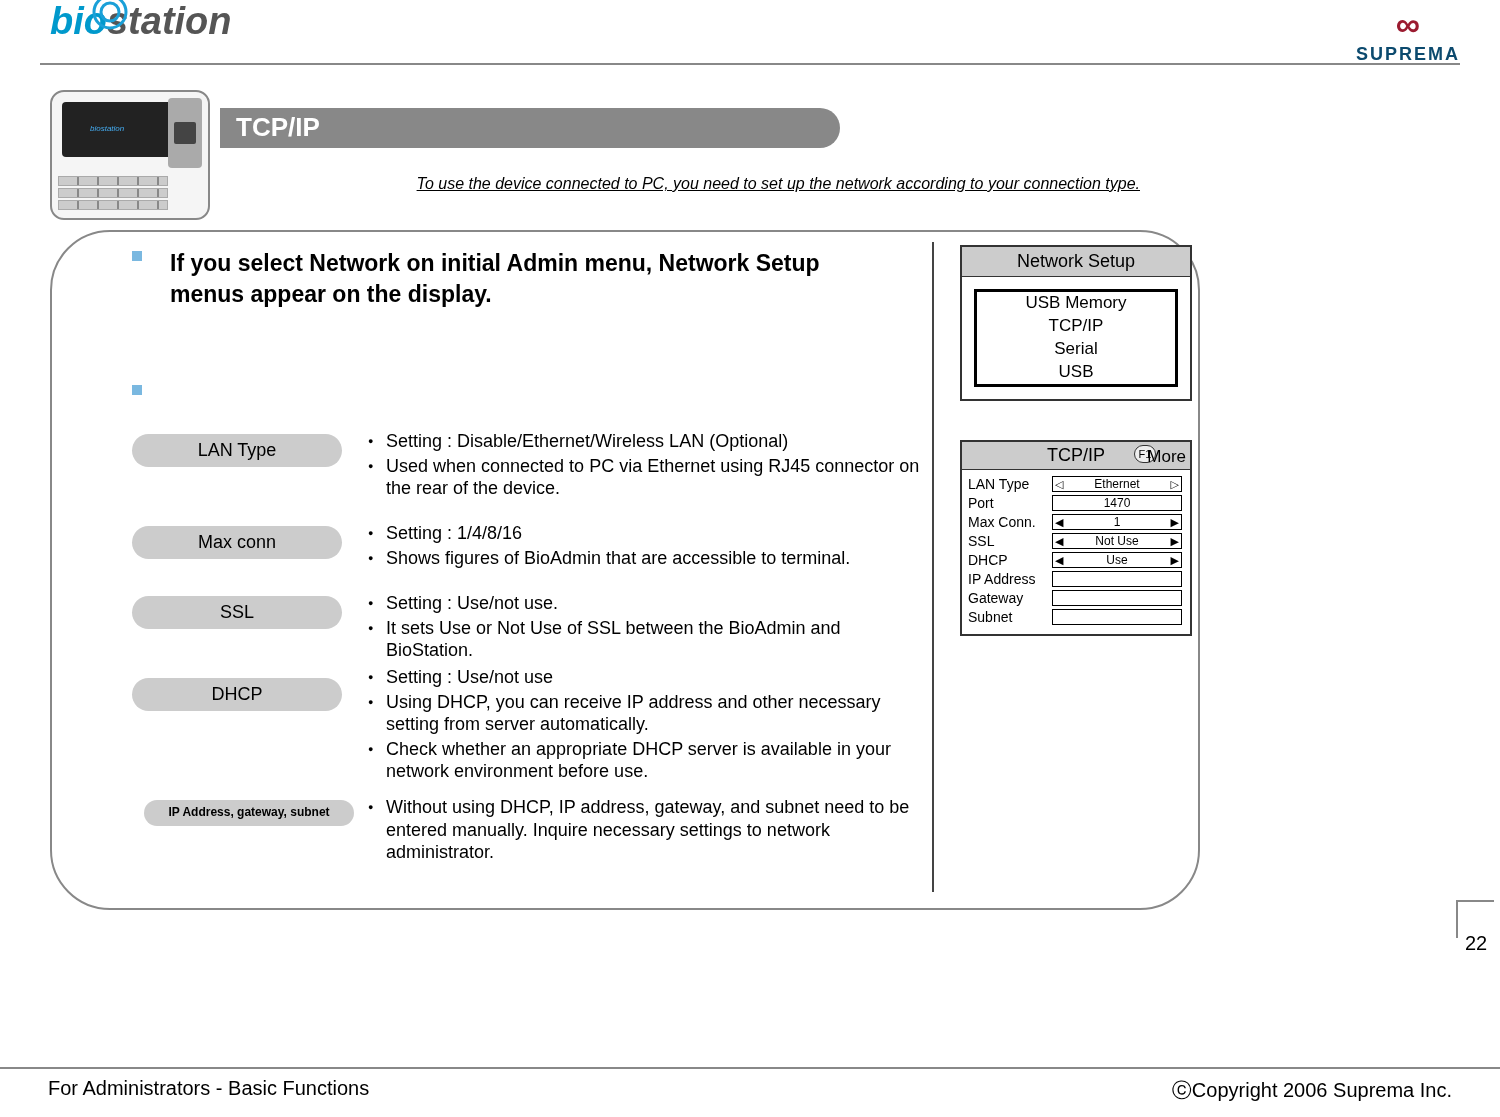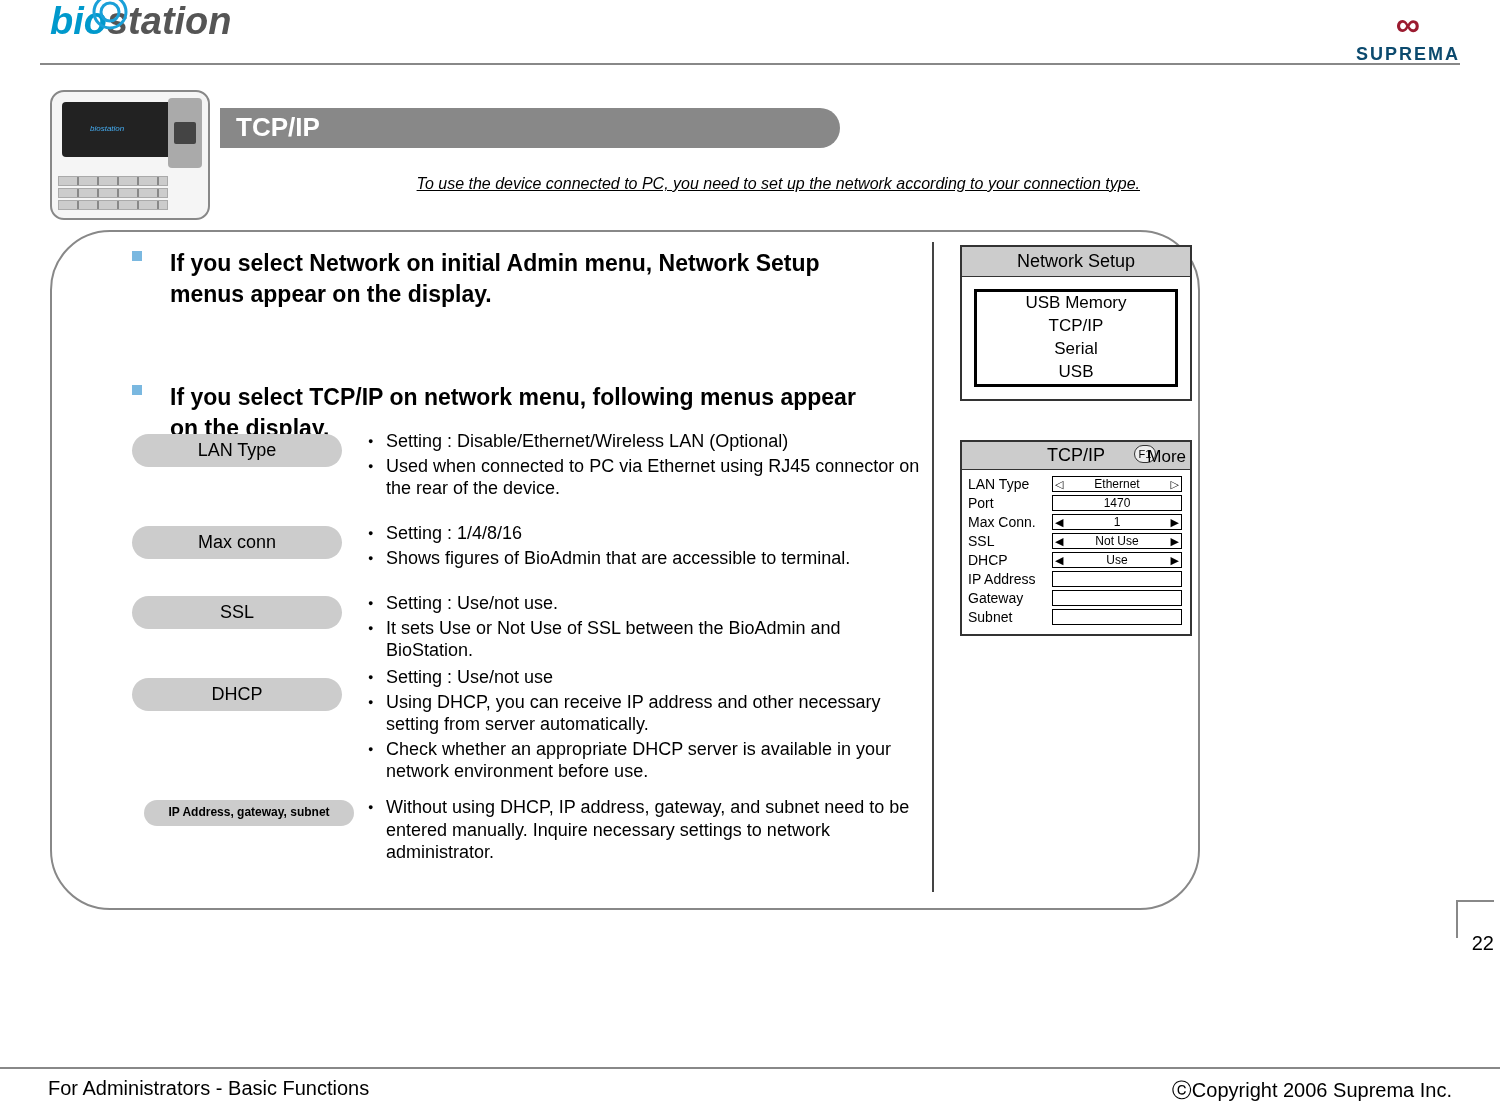--- a/index.html
+++ b/index.html
@@ -36,21 +36,21 @@
   .side-box2 { position: absolute; left: 960px; top: 440px; width: 232px; border: 2px solid #333; background:#fff; font-size:14px; }
   .side-box2 .hdr { background:#ccc; border-bottom:1px solid #333; padding:3px 6px; position:relative; text-align:center; font-size:18px;}
   .side-box2 .hdr .f1 { position:absolute; right:34px; top:3px; width:22px; height:18px; border:1px solid #333; border-radius:10px; font-size:11px; line-height:16px; background:#eee;}
   .side-box2 .hdr .more { position:absolute; right:4px; top:5px; font-size:17px;padding-left:44px;}
   .side-box2 .grid { padding:4px 6px 8px; }
   .side-box2 .row { display:flex; align-items:center; height:19px; }
   .side-box2 .lbl { width:84px; font-size:14px;}
   .side-box2 .val { flex:1; border:1px solid #000; height:16px; font-size:12px; text-align:center; line-height:14px; position:relative; margin-right:2px;}
   .side-box2 .val .al,.side-box2 .val .ar{ position:absolute; top:0; font-size:11px; }
   .side-box2 .val .al{left:2px;} .side-box2 .val .ar{right:2px;}
-  .page-num-box { position:absolute; right:6px; top:900px; width:38px; height:38px; border-left:2px solid #888; border-top:2px solid #888; font-size:20px; text-align:right; padding-top:30px;}
+  .page-num-box { position:absolute; right:6px; top:900px; width:38px; height:38px; border-left:2px solid #888; border-top:2px solid #888; font-size:20px; text-align:center; padding-top:30px;}
   .footer { position:absolute; bottom:10px; left:0; width:100%; height:40px; border-top:2px solid #888; margin:0; }
   .footer .fl { position:absolute; left:48px; top:8px; font-size:20px; }
   .footer .fr { position:absolute; right:48px; top:8px; font-size:20px; }
 </style>
 </head>
 <body>
 
 <div class="header">
   <div class="logo-left">
     <svg class="swirl" viewBox="0 0 40 40">
@@ -78,21 +78,20 @@
 </div>
 
 <div class="title-banner">TCP/IP</div>
 <div class="intro">To use the device connected to PC, you need to set up the network according to your connection type.</div>
 
 <div class="container">
   <div style="position:absolute; left:80px; top:14px;"><span class="sq-bullet"></span></div>
   <div class="section-heading" style="position:absolute; left:74px; top:6px;">If you select Network on initial Admin menu, Network Setup menus appear on the display.</div>
 
   <div style="position:absolute; left:80px; top:148px;"><span class="sq-bullet"></span></div>
-  <div class="section-heading" style="position:absolute; left:74px; top:140px;">If you select TCP/IP on network menu, following menus appear on the display.</div>
 
   <div id="items-host">
       <div class="pill" style="left: 80px; top: 202px;">LAN Type</div>
       <ul class="desc-list" style="top: 198px;">
         <li>Setting : Disable/Ethernet/Wireless LAN (Optional)</li>
         <li>Used when connected to PC via Ethernet using RJ45 connector on the rear of the device.</li>
       </ul>
       <div class="pill" style="left: 80px; top: 294px;">Max conn</div>
       <ul class="desc-list" style="top: 290px;">
         <li>Setting : 1/4/8/16</li>

